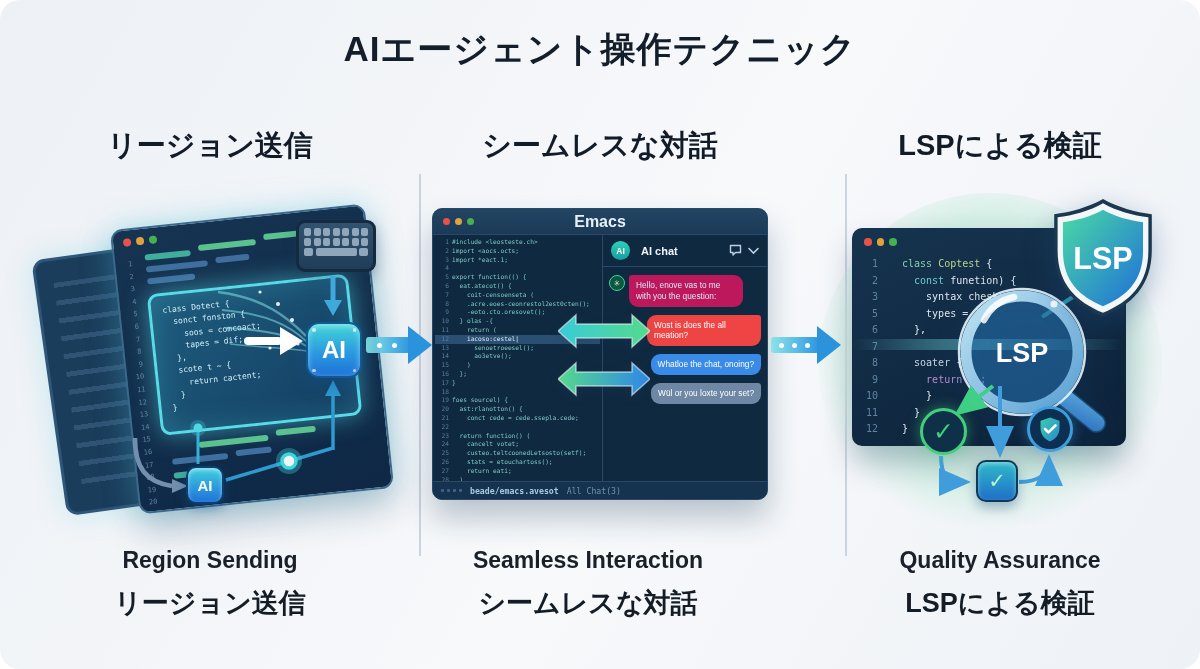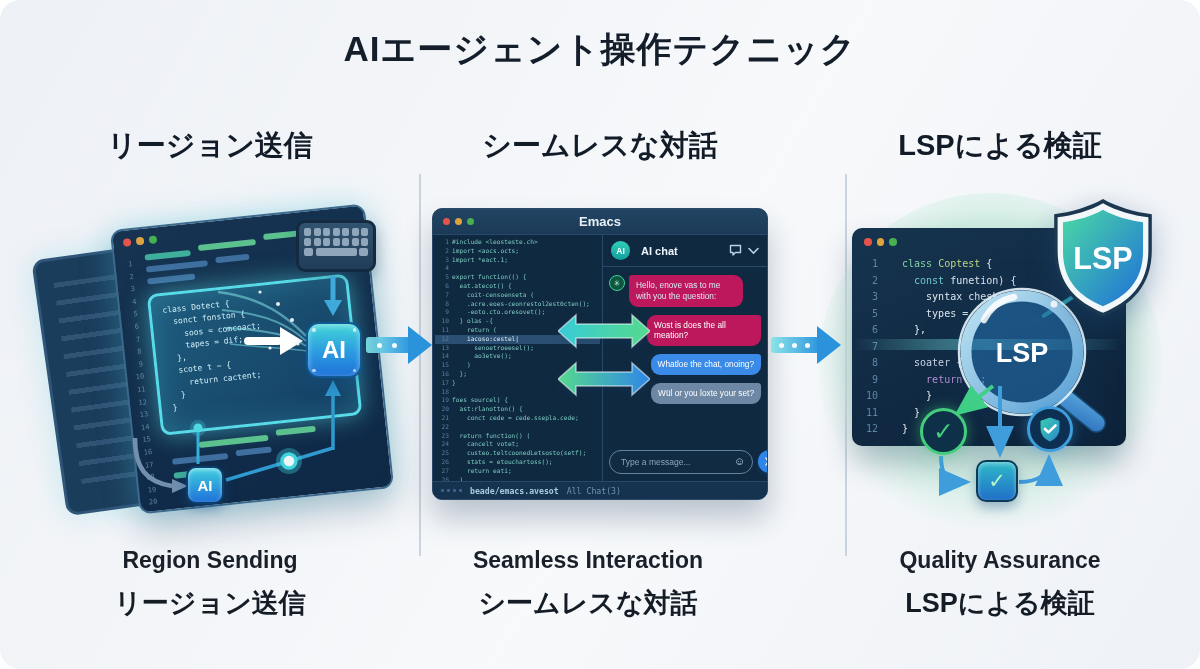--- a/index.html
+++ b/index.html
@@ -73,21 +73,21 @@
     background:linear-gradient(90deg,rgba(130,228,232,.9),#2e96de);}
   .fa-head{position:absolute;right:0;top:0;width:0;height:0;
     border-top:19px solid transparent;border-bottom:19px solid transparent;border-left:24px solid #2b93dc;}
   .fa-dot{position:absolute;width:5px;height:5px;border-radius:50%;background:#fff;top:16.5px;opacity:.95;}
   
   .emacs{position:absolute;left:432px;top:208px;width:336px;height:292px;border-radius:10px;
     background:#0f2940;border:1.5px solid #29486a;box-shadow:0 18px 30px rgba(30,60,90,.28);z-index:4;}
   .emacs-titlebar{position:relative;height:26px;border-radius:9px 9px 0 0;
     background:linear-gradient(#224563,#1b3a57);border-bottom:1px solid #29486a;}
   .emacs-titlebar .lights{top:9px;} .emacs-titlebar .light{width:7px;height:7px;}
-  .emacs-title{text-align:center;line-height:26px;font-size:13px;font-weight:700;color:#e8f0f6;}
+  .emacs-title{text-align:center;line-height:26px;font-size:16px;font-weight:700;color:#e8f0f6;}
   .emacs-body{position:absolute;left:0;right:0;top:26px;bottom:18px;display:flex;overflow:hidden;}
   .emacs-codepane{width:169px;padding:3px 2px 0 2px;overflow:hidden;}
   #emacs-code .crow{display:flex;line-height:8.8px;padding:0 1px;}
   #emacs-code .crow.hl{background:#2b4f72;}
   #emacs-code .ln{width:13px;margin-right:3px;text-align:right;font-size:6.2px;color:#587ea0;flex:0 0 auto;}
   #emacs-code .lt{font-size:6.2px;color:#7cc9c0;white-space:pre;}
   #emacs-code .crow.hl .lt{color:#d9ecf6;}
   .vdiv{width:1px;background:#29486a;}
   .chatpane{flex:1;position:relative;}
   .chat-header{height:32px;display:flex;align-items:center;padding:0 8px;border-bottom:1px solid #29486a;}
@@ -96,21 +96,21 @@
   .chat-title{margin-left:11px;font-size:11px;font-weight:700;color:#eef4fa;flex:1;}
   .chat-hicons{display:flex;align-items:center;gap:6px;}
   .chat-msgs{position:absolute;left:0;right:0;top:33px;bottom:35px;padding:7px 6px;
     display:flex;flex-direction:column;gap:8px;overflow:hidden;}
   .mrow{display:flex;align-items:flex-start;gap:4px;}
   .mrow.user,.mrow.user-muted{justify-content:flex-end;}
   .msg-avatar{width:16px;height:16px;border-radius:50%;flex:0 0 auto;background:#10553f;
     border:1.5px solid #3ad39a;color:#baf2d8;font-size:8px;display:flex;align-items:center;justify-content:center;}
   .bubble{max-width:114px;padding:5px 7px;border-radius:9px;font-size:8.3px;line-height:1.3;color:#fff;}
   .mrow.assistant .bubble{background:#be185d;color:#d9e9f7;border-top-left-radius:3px;}
-  .mrow.user .bubble{background:#be185d;border-top-right-radius:3px;}
+  .mrow.user .bubble{background:#ef4444;border-top-right-radius:3px;}
   .mrow.user:nth-child(3) .bubble{background:#3a8ae8;}
   .mrow.user-muted .bubble{background:#6d87a4;border-top-right-radius:3px;}
   .chat-inputrow{position:absolute;left:6px;right:6px;bottom:7px;height:25px;display:flex;align-items:center;gap:5px;}
   .input-pill{flex:1;height:24px;border:1.3px solid #64819e;border-radius:13px;display:flex;align-items:center;
     padding:0 7px 0 9px;background:rgba(20,48,72,.35);}
   .input-pill input{flex:1;background:transparent;border:none;outline:none;color:#dfe9f2;font-size:8.5px;
     font-family:"Liberation Sans",sans-serif;min-width:0;}
   .input-pill input::placeholder{color:#8ca6bf;}
   .emoji{font-size:11px;color:#c2d4e4;line-height:1;}
   .send-btn{width:23px;height:23px;border-radius:50%;background:#2f86e8;border:none;display:flex;
@@ -484,31 +484,20 @@
             <div class="mrow user">
               <div class="bubble">Wost is does the all meation?</div>
             </div>
             <div class="mrow user">
               <div class="bubble">Whatloe the chat, onoing?</div>
             </div>
             <div class="mrow user-muted">
               <div class="bubble">Wül or you loxte your set?</div>
             </div>
           </div>
-        <div class="chat-inputrow">
-          <div class="input-pill">
-            <input type="text" placeholder="Type a message..." style="">
-            <span class="emoji">☺</span>
-          </div>
-          <button class="send-btn">
-            <svg width="11" height="11" viewBox="0 0 12 12">
-                <path d="M1,1 L11,6 L1,11 L3.5,6 Z" fill="#ffffff"></path>
-              </svg>
-          </button>
-        </div>
       </div>
     </div>
     <div class="emacs-status">
       <span class="sdots">
         <span class="sdot"></span>
           <span class="sdot"></span>
           <span class="sdot"></span>
           <span class="sdot"></span>
       </span>
       <span class="status-file mono">beade/emacs.avesot</span>

